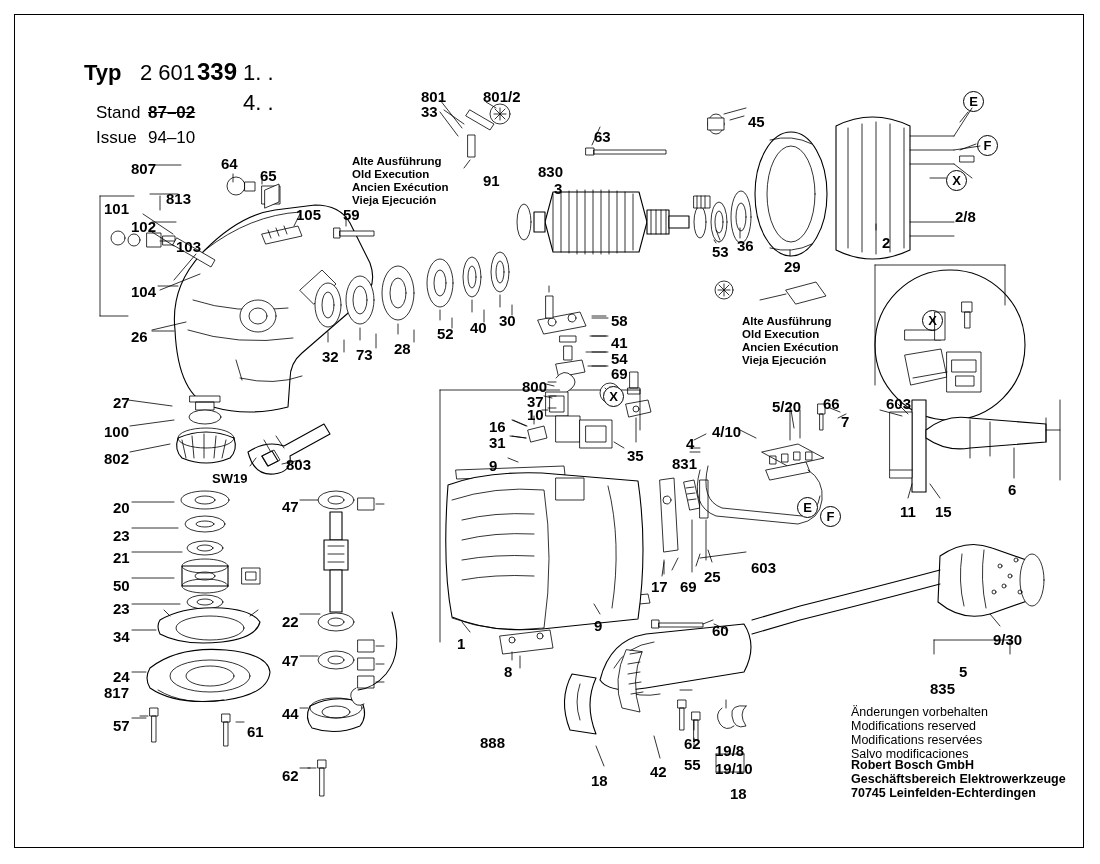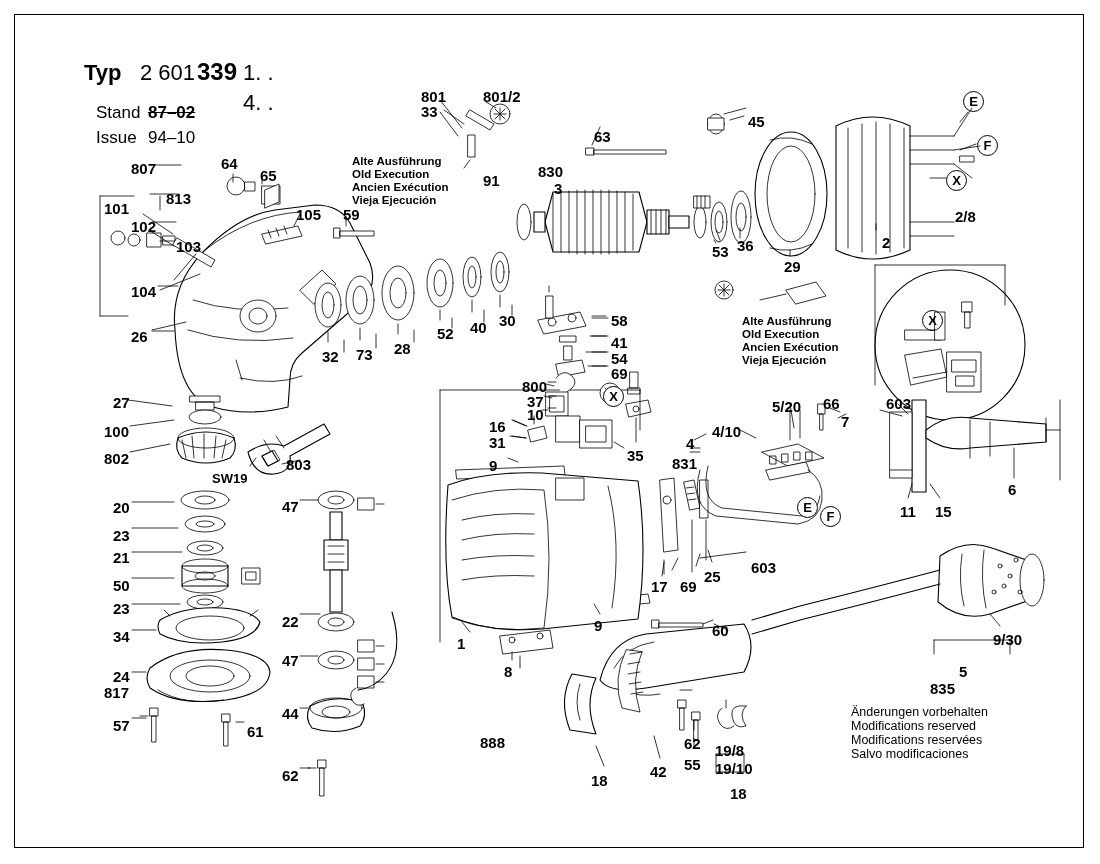--- a/index.html
+++ b/index.html
@@ -48,20 +48,25 @@
     <div>Old Execution</div>
     <div>Ancien Exécution</div>
     <div>Vieja Ejecución</div>
   </div>
 
   <div class="plain" style="left:851px;top:705px;">
     <div>Änderungen vorbehalten</div>
     <div>Modifications reserved</div>
     <div>Modifications reservées</div>
     <div>Salvo modificaciones</div>
+  </div>
+  <div class="plain" style="left:851px;top:758px;font-weight:bold;">
+    <div>Robert Bosch GmbH</div>
+    <div>Geschäftsbereich Elektrowerkzeuge</div>
+    <div>70745 Leinfelden-Echterdingen</div>
   </div>
 
   <div class="plain" style="left:538px;top:600px;font-weight:bold;font-style:italic;font-size:13px;">BOSCH</div>
 
   <svg width="1100" height="864" viewBox="0 0 1100 864">
     <g stroke-linecap="round" stroke-linejoin="round">
 
     <path class="stf" d="M175 330 q-5 -45 30 -80 q35 -35 70 -40 l40 -5 q25 0 35 18 l20 40 q8 22 -8 38 l-60 52 q-12 10 -12 26 l-2 28 q-40 10 -75 0 q-35 -10 -38 -77z"></path>
     <path class="thin" d="M205 250 q45 -35 95 -38"></path>
     <path class="thin" d="M188 330 q50 16 105 8"></path>

